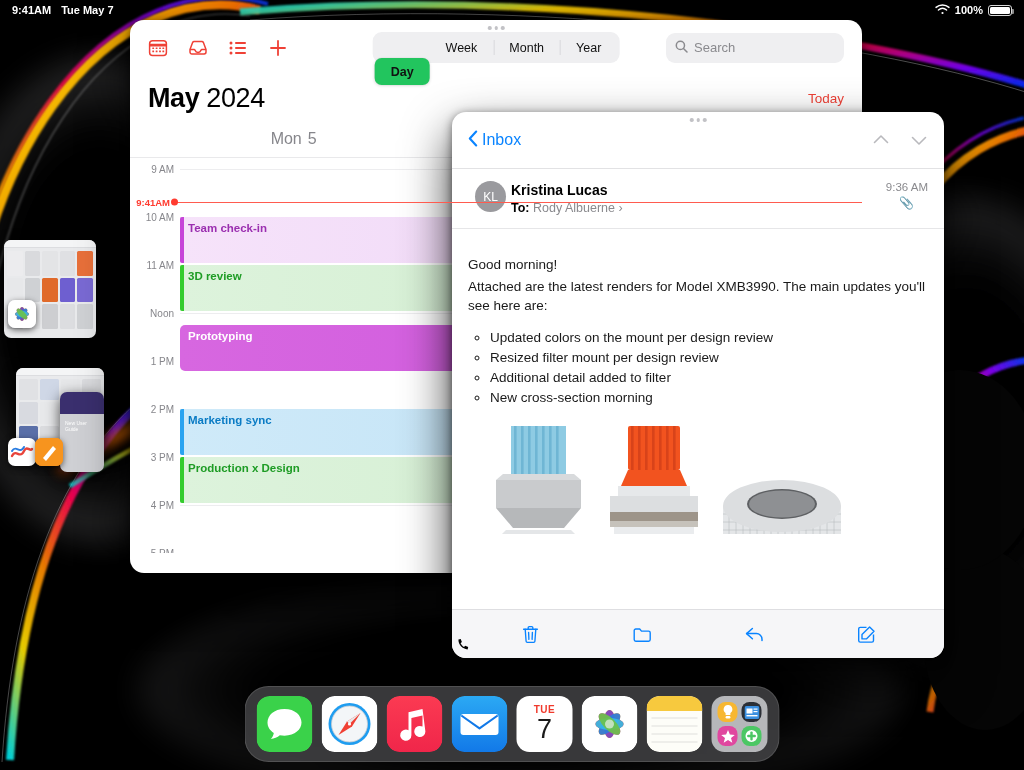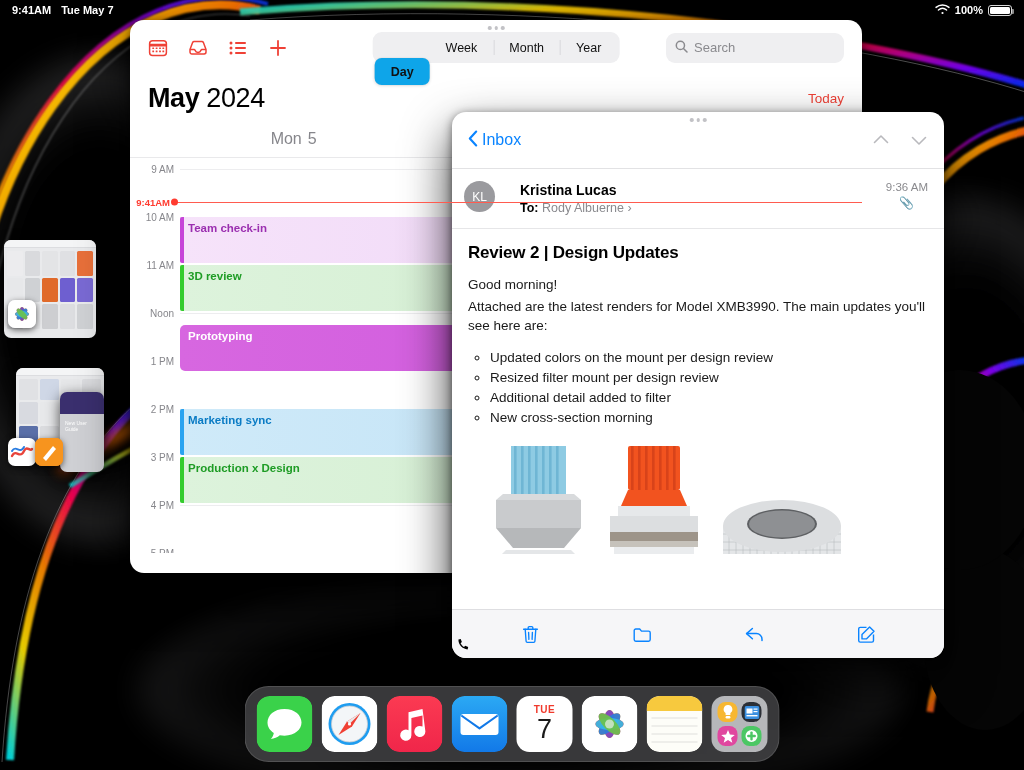--- a/index.html
+++ b/index.html
@@ -77,21 +77,21 @@
   }
   .seg-item {
     font-size:12.5px; color:#111; padding:0 16px; height:27px;
     display:flex; align-items:center; justify-content:center;
     border-radius:7px; position:relative; cursor:pointer; white-space:nowrap;
   }
   .seg-item + .seg-item::before {
     content:""; position:absolute; left:0; top:6px; bottom:6px; width:1px; background:#d8d8dc;
   }
   .seg-item.active {
-    background:#0ea5e9; font-weight:bold;
+    background:#22c55e; font-weight:bold;
     box-shadow:0 1px 3px rgba(0,0,0,.12), 0 0 0 .5px rgba(0,0,0,.04);
     margin-top:48px;
   }
   .seg-item.active::before, .seg-item.active + .seg-item::before { background:transparent; }
 
   .cal-search {
     position:absolute; right:18px; width:178px; height:30px;
     background:#efeff1; border-radius:9px;
     display:flex; align-items:center; padding:0 9px; gap:6px;
   }
@@ -152,21 +152,21 @@
   #mail-win { left:452px; top:112px; width:492px; height:546px; }
   #mail-nav {
     height:57px; display:flex; align-items:center; padding:0 16px;
     border-bottom:.5px solid #e2e2e4; position:relative;
   }
   .mail-back { display:flex; align-items:center; gap:4px; color:#0a84ff; cursor:pointer; font-size:16px; }
   .mail-nav-right { margin-left:auto; display:flex; gap:20px; align-items:center; }
   .chev { width:18px; height:18px; color:#b9b9bd; cursor:pointer; }
 
   #mail-from {
-    display:flex; align-items:flex-start; padding:12px 16px 11px 12px; gap:25px;
+    display:flex; align-items:flex-start; padding:12px 16px 11px 23px; gap:5px;
     border-bottom:.5px solid #e6e6e8;
   }
   .avatar {
     width:31px; height:31px; border-radius:50%; background:#9a9a9e;
     color:#fff; display:flex; align-items:center; justify-content:center;
     font-size:12px; font-weight:500; flex:none;
   }
   .from-name { font-size:14px; font-weight:bold; color:#000; line-height:1.35; }
   .from-to { font-size:12.5px; color:#8a8a8e; line-height:1.4; }
   .from-to b { color:#000; font-weight:bold; }
@@ -545,21 +545,20 @@
         <span>›</span>
       </div>
     </div>
     <div class="mail-meta">
       <div class="mail-time">9:36 AM</div>
       <div class="clip">📎</div>
     </div>
   </div>
 
   <div id="mail-body">
-    <div id="mail-subject">Review 2 | Design Updates</div>
     <div class="mail-p">Good morning!</div>
     <div class="mail-p" style="margin-top:2px">Attached are the latest renders for Model XMB3990. The main updates you'll see here are:</div>
     <ul class="mail-list">
       <li>Updated colors on the mount per design review</li>
       <li>Resized filter mount per design review</li>
       <li>Additional detail added to filter</li>
       <li>New cross-section morning</li>
     </ul>
 
     <div id="mail-render">

